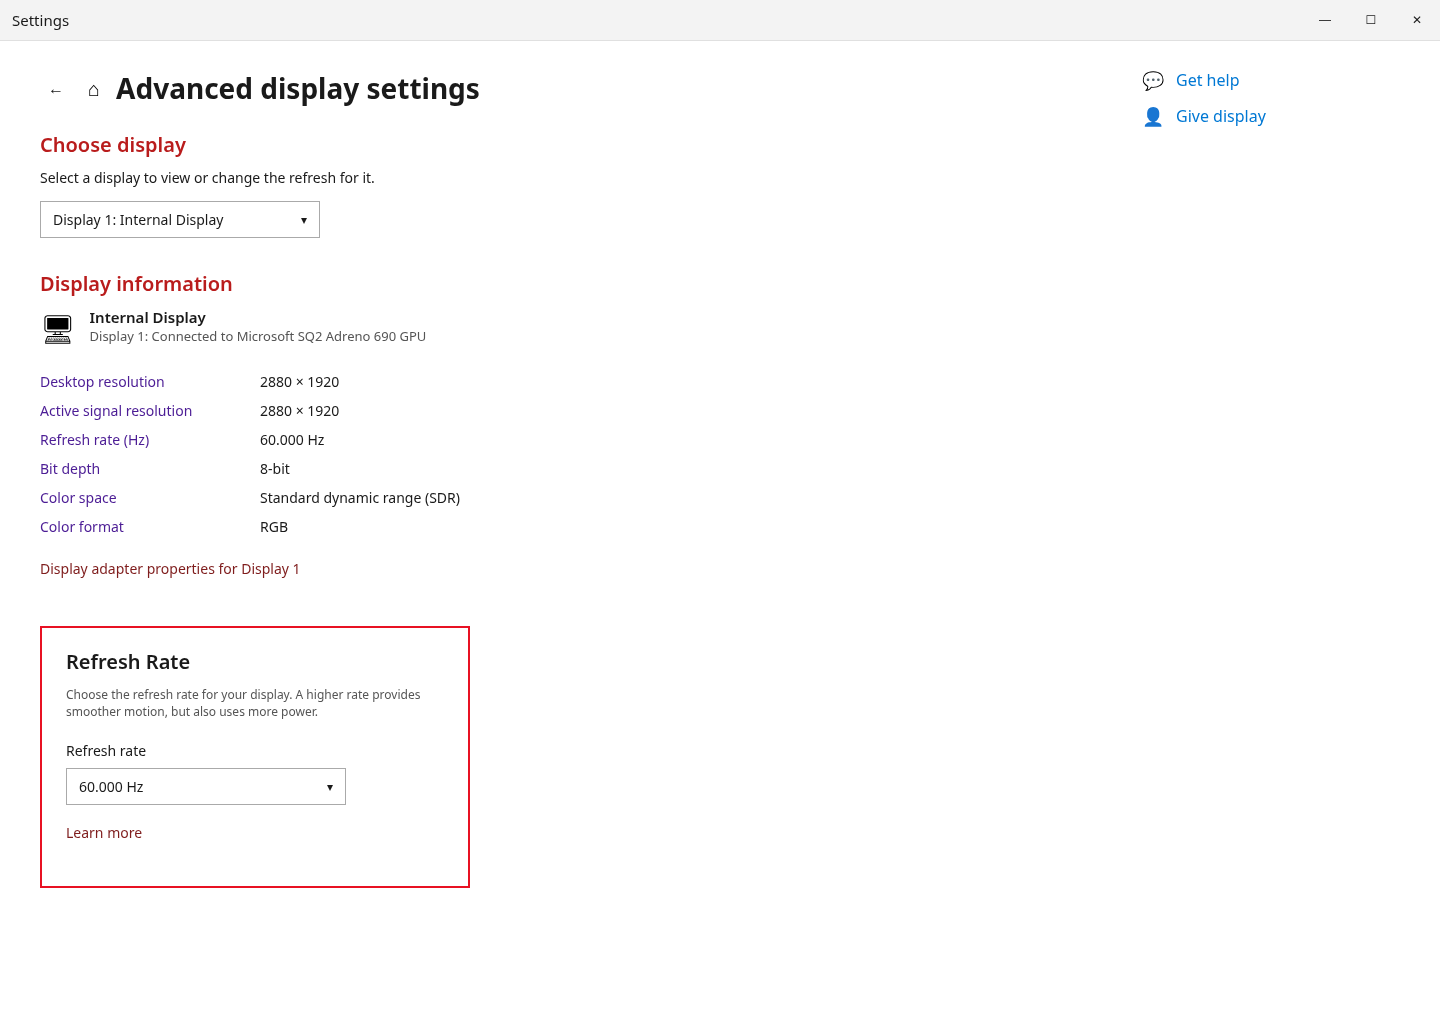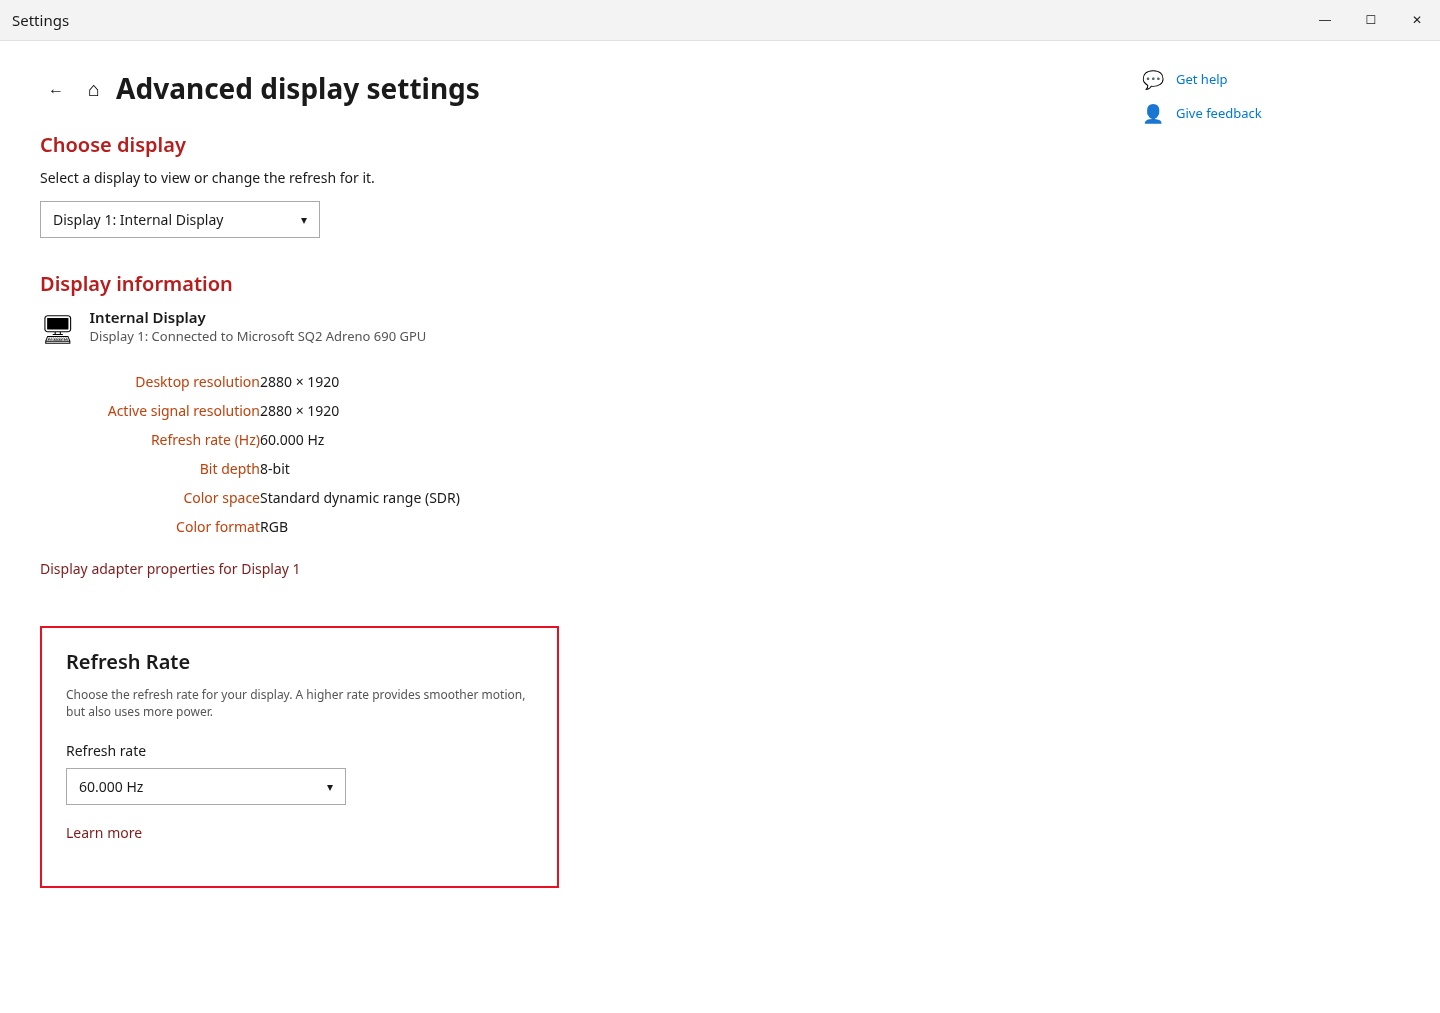--- a/index.html
+++ b/index.html
@@ -164,41 +164,40 @@
 
     .info-table tr td {
       padding: 5px 0;
       font-size: 14px;
       color: #1a1a1a;
       vertical-align: top;
     }
 
     .info-table tr td:first-child {
       width: 220px;
-      color: #c2410c;
-      text-align: right;
+      color: #4c1d95;
     }
 
     .info-table tr td:last-child {
       color: #1a1a1a;
     }
 
     .link {
       font-size: 14px;
       color: #7f1d1d;
       cursor: pointer;
       text-decoration: none;
       margin-bottom: 24px;
       display: inline-block;
     }
 
     .refresh-rate-box {
       border: 2px solid #e81123;
       padding: 20px 24px;
-      width: 519px;
+      width: 430px;
       margin-top: 8px;
     }
 
     .refresh-rate-title {
       font-size: 20px;
       font-weight: 600;
       color: #1a1a1a;
       margin-bottom: 12px;
     }
 
@@ -226,21 +225,21 @@
     .sidebar-link-icon {
       width: 20px;
       height: 20px;
       display: flex;
       align-items: center;
       justify-content: center;
       font-size: 18px;
     }
 
     .sidebar-link-text {
-      font-size: 13px;
+      font-size: 16px;
       color: #0078d4;
     }
 
     .chevron-icon {
       font-size: 12px;
     }
   </style>
 </head>
 <body>
 
@@ -333,18 +332,18 @@
   </div>
 
   <div class="sidebar-panel">
     <div id="sidebar-links">
         <div class="sidebar-link-item">
           <span class="sidebar-link-icon">💬</span>
           <span class="sidebar-link-text">Get help</span>
         </div>
         <div class="sidebar-link-item">
           <span class="sidebar-link-icon">👤</span>
-          <span class="sidebar-link-text">Give feedback</span>
+          <span class="sidebar-link-text">Give display</span>
         </div>
       </div>
   </div>
 
 </div>
 
 </body></html>

